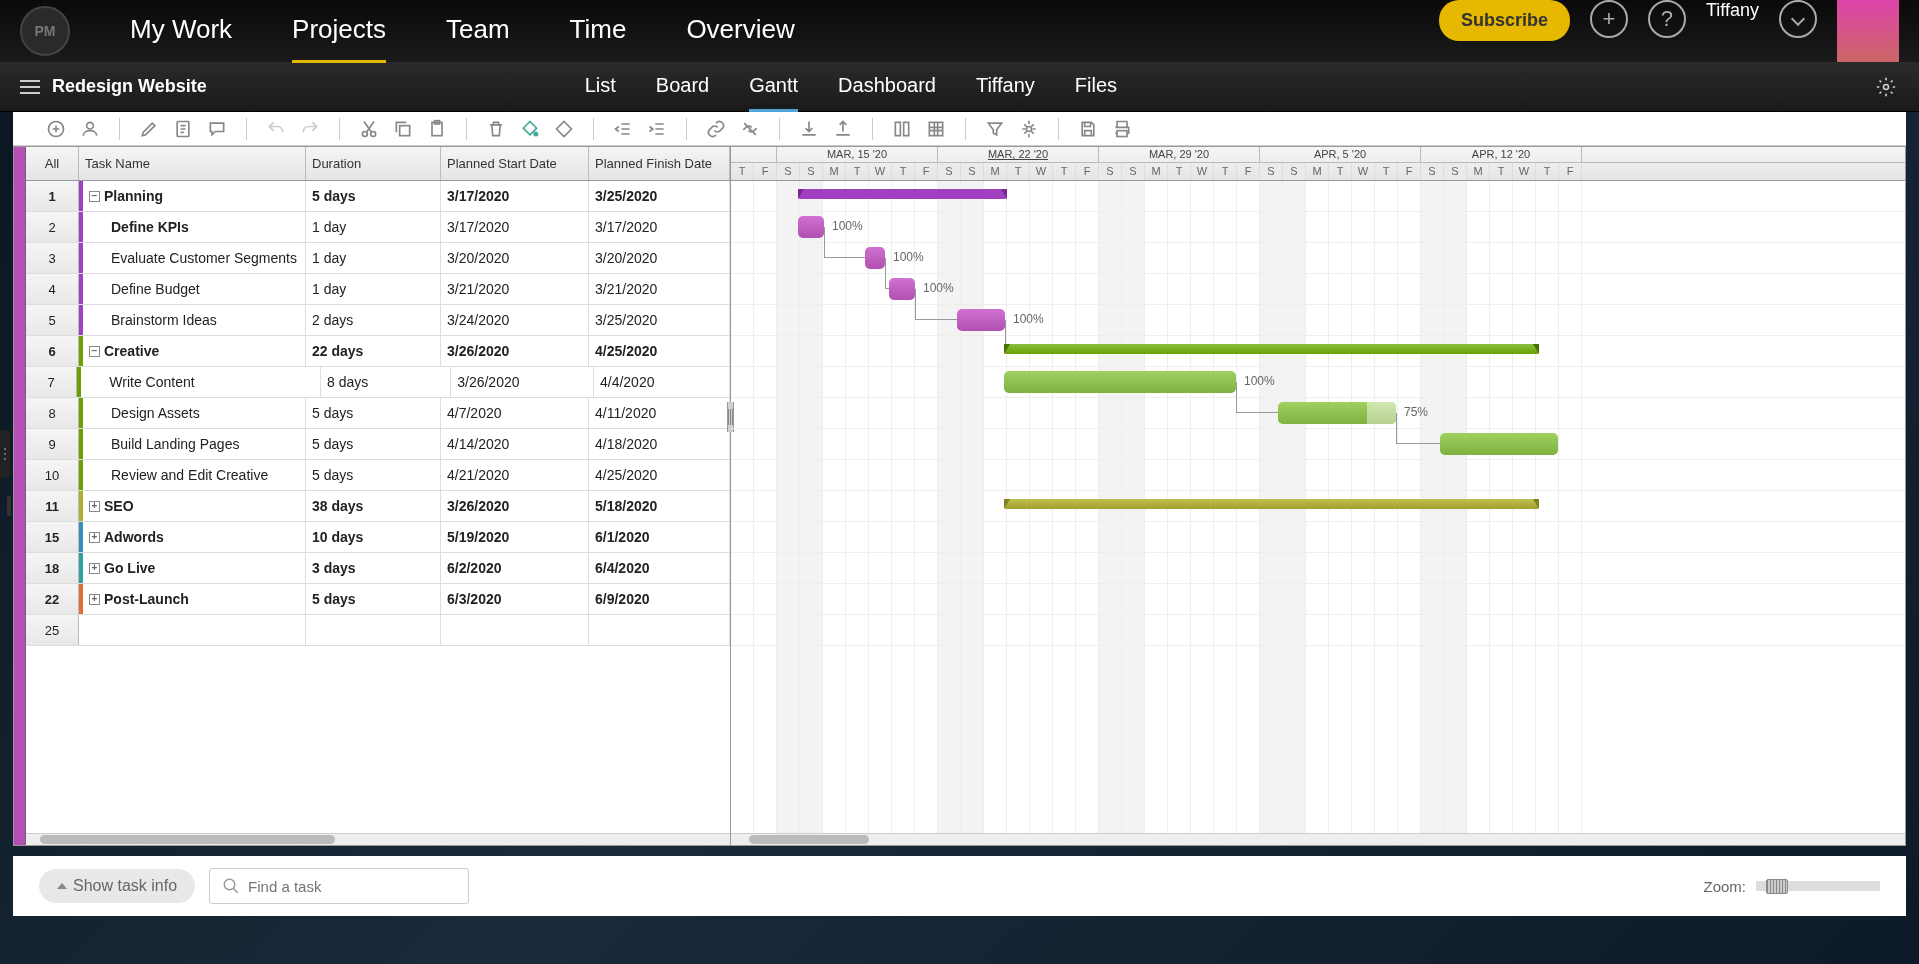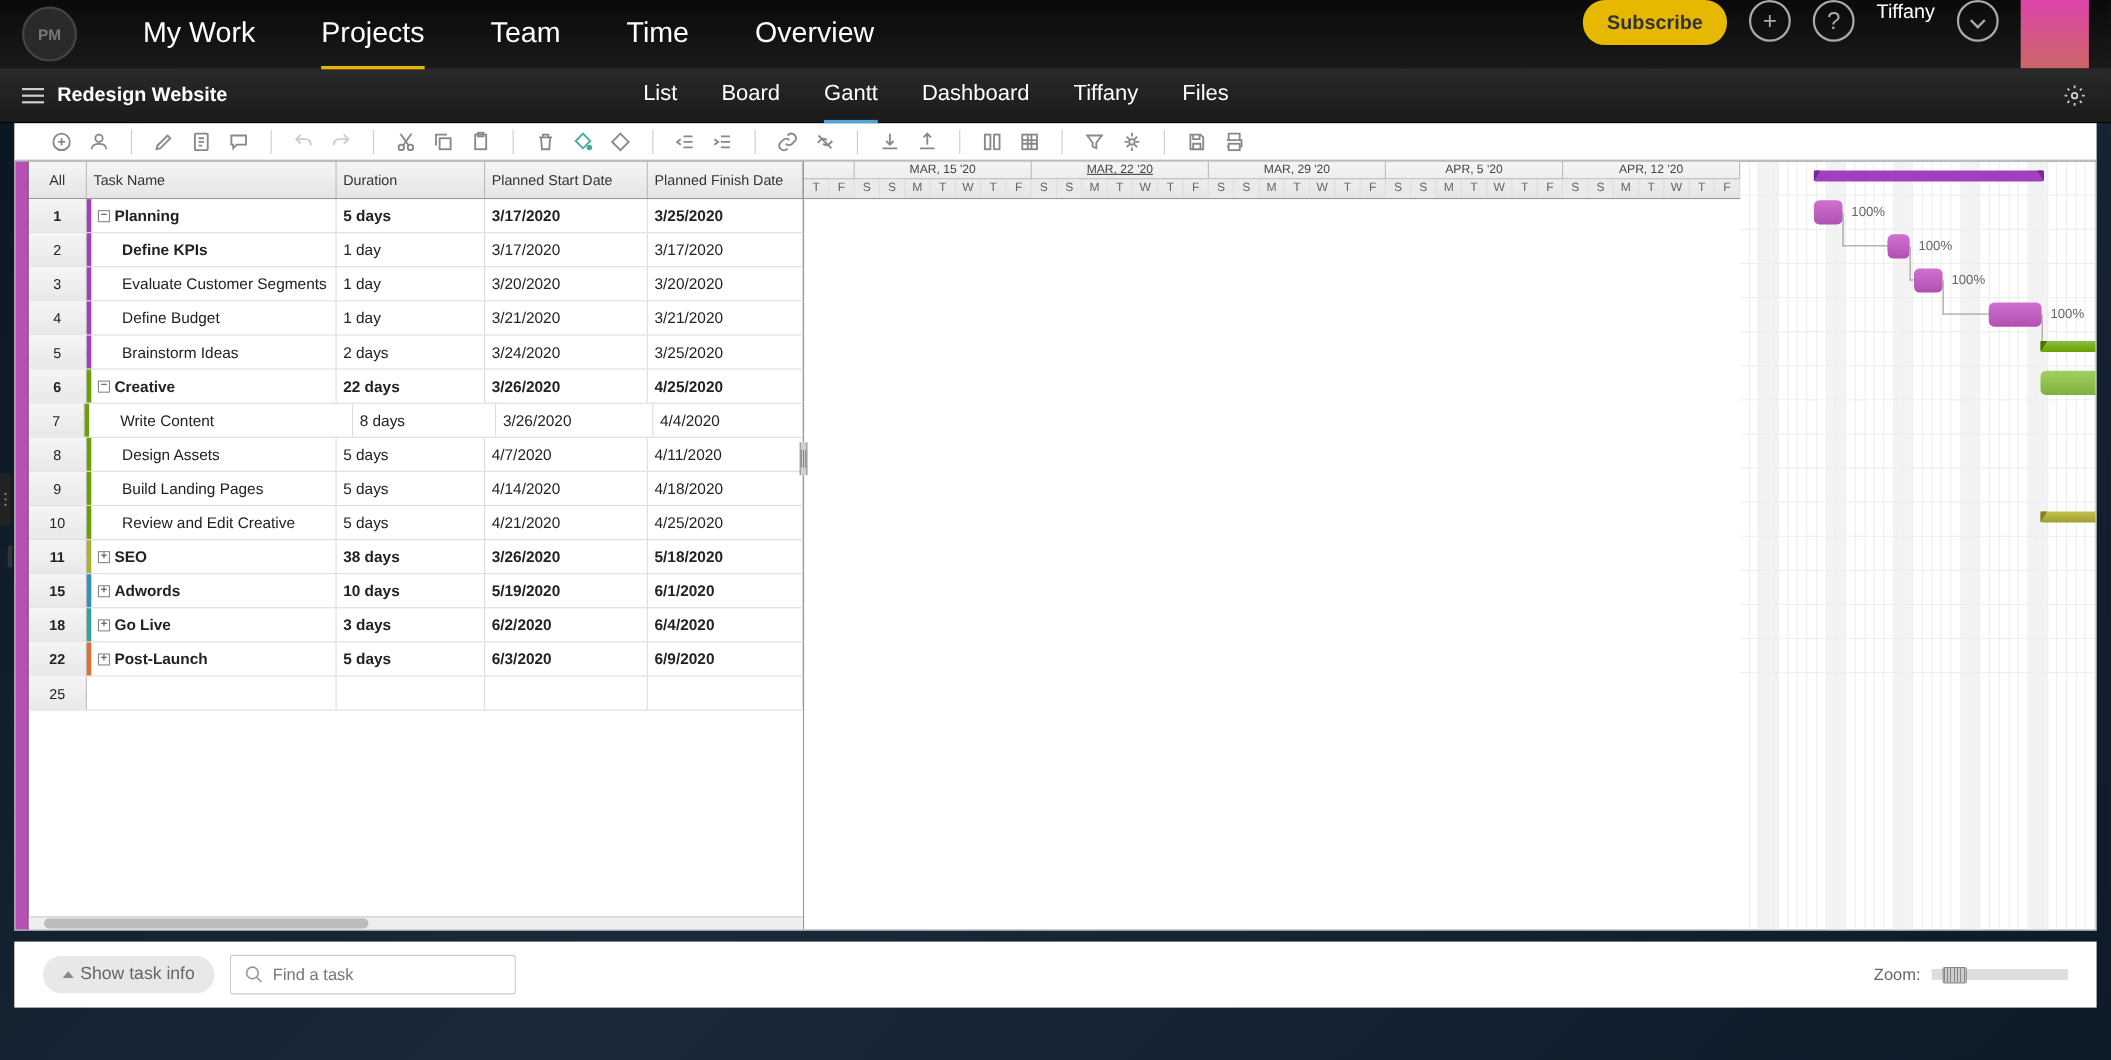--- a/index.html
+++ b/index.html
@@ -62,21 +62,21 @@
 .color-chip.orange { background: #e07030; }
 .task-row.summary { font-weight: bold; }
 .expand-icon { width: 11px; height: 11px; border: 1px solid #888; display: inline-flex; align-items: center; justify-content: center; font-size: 10px; line-height: 1; margin-right: 4px; color: #666; background:#fff; }
 .indent-1 { padding-left: 6px !important; }
 .indent-2 { padding-left: 28px !important; }
 
 .table-scroll { height: 12px; background: #eee; border-top: 1px solid #ccc; position: relative; }
 .table-scroll-thumb { position: absolute; left: 14px; top: 1px; height: 9px; width: 295px; background: #bbb; border-radius: 5px; }
 
 
-.gantt-area { flex: 1; display: flex; flex-direction: row; position: relative; }
+.gantt-area { flex: 1; display: flex; flex-direction: column; position: relative; }
 .splitter { width: 7px; background: #d0d0d0; border-left:1px solid #999; border-right:1px solid #999; cursor: col-resize; position:absolute; left:-4px; top:255px; height:30px; display:flex; align-items:center; justify-content:center; }
 .splitter::before { content:''; width:1px; height:16px; background:#888; box-shadow: 2px 0 #888, -2px 0 #888; }
 
 .gantt-header { height: 34px; display: flex; flex-direction: column; background: linear-gradient(#f5f5f5,#e5e5e5); border-bottom: 1px solid #999; }
 .gantt-weeks { display: flex; height: 16px; border-bottom: 1px solid #bbb; }
 .gantt-week { border-right: 1px solid #bbb; font-size: 11px; color: #444; display: flex; align-items: center; justify-content: center; }
 .gantt-days { display: flex; height: 18px; }
 .gantt-day { border-right: 1px solid #ddd; font-size: 11px; color: #666; display: flex; align-items: center; justify-content: center; }
 .gantt-day.weekend { background: #eaeaea; }
 

